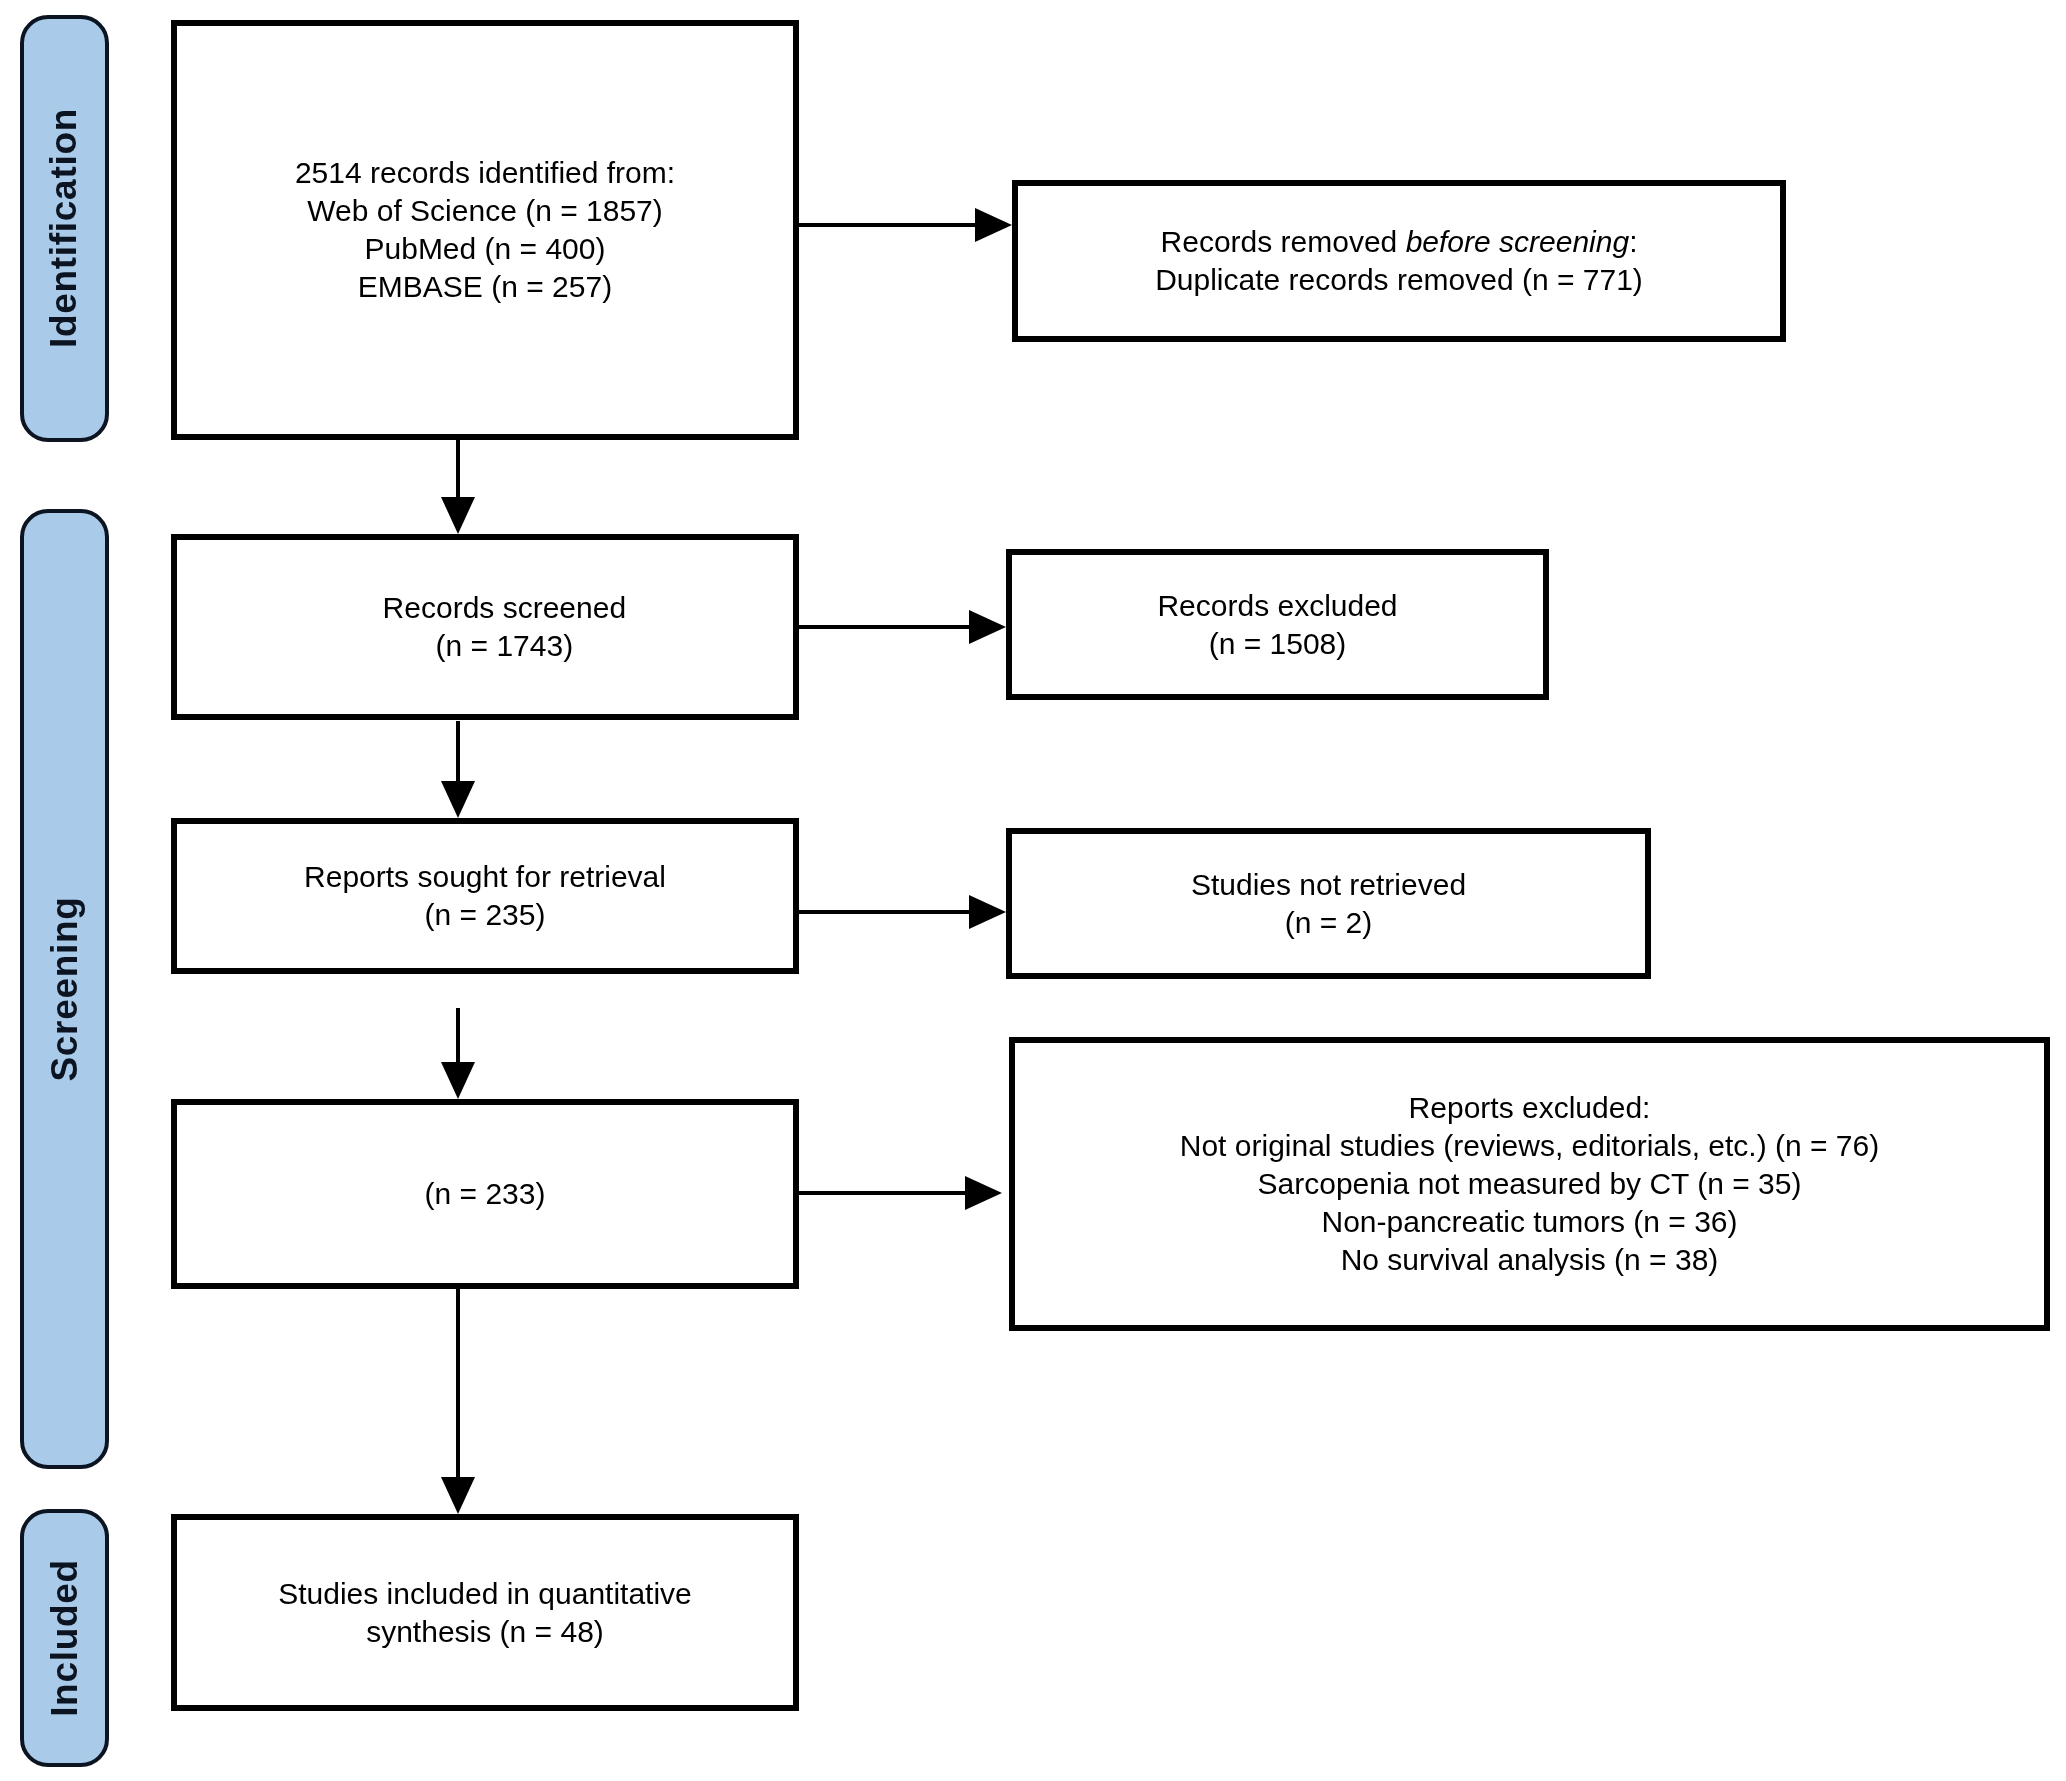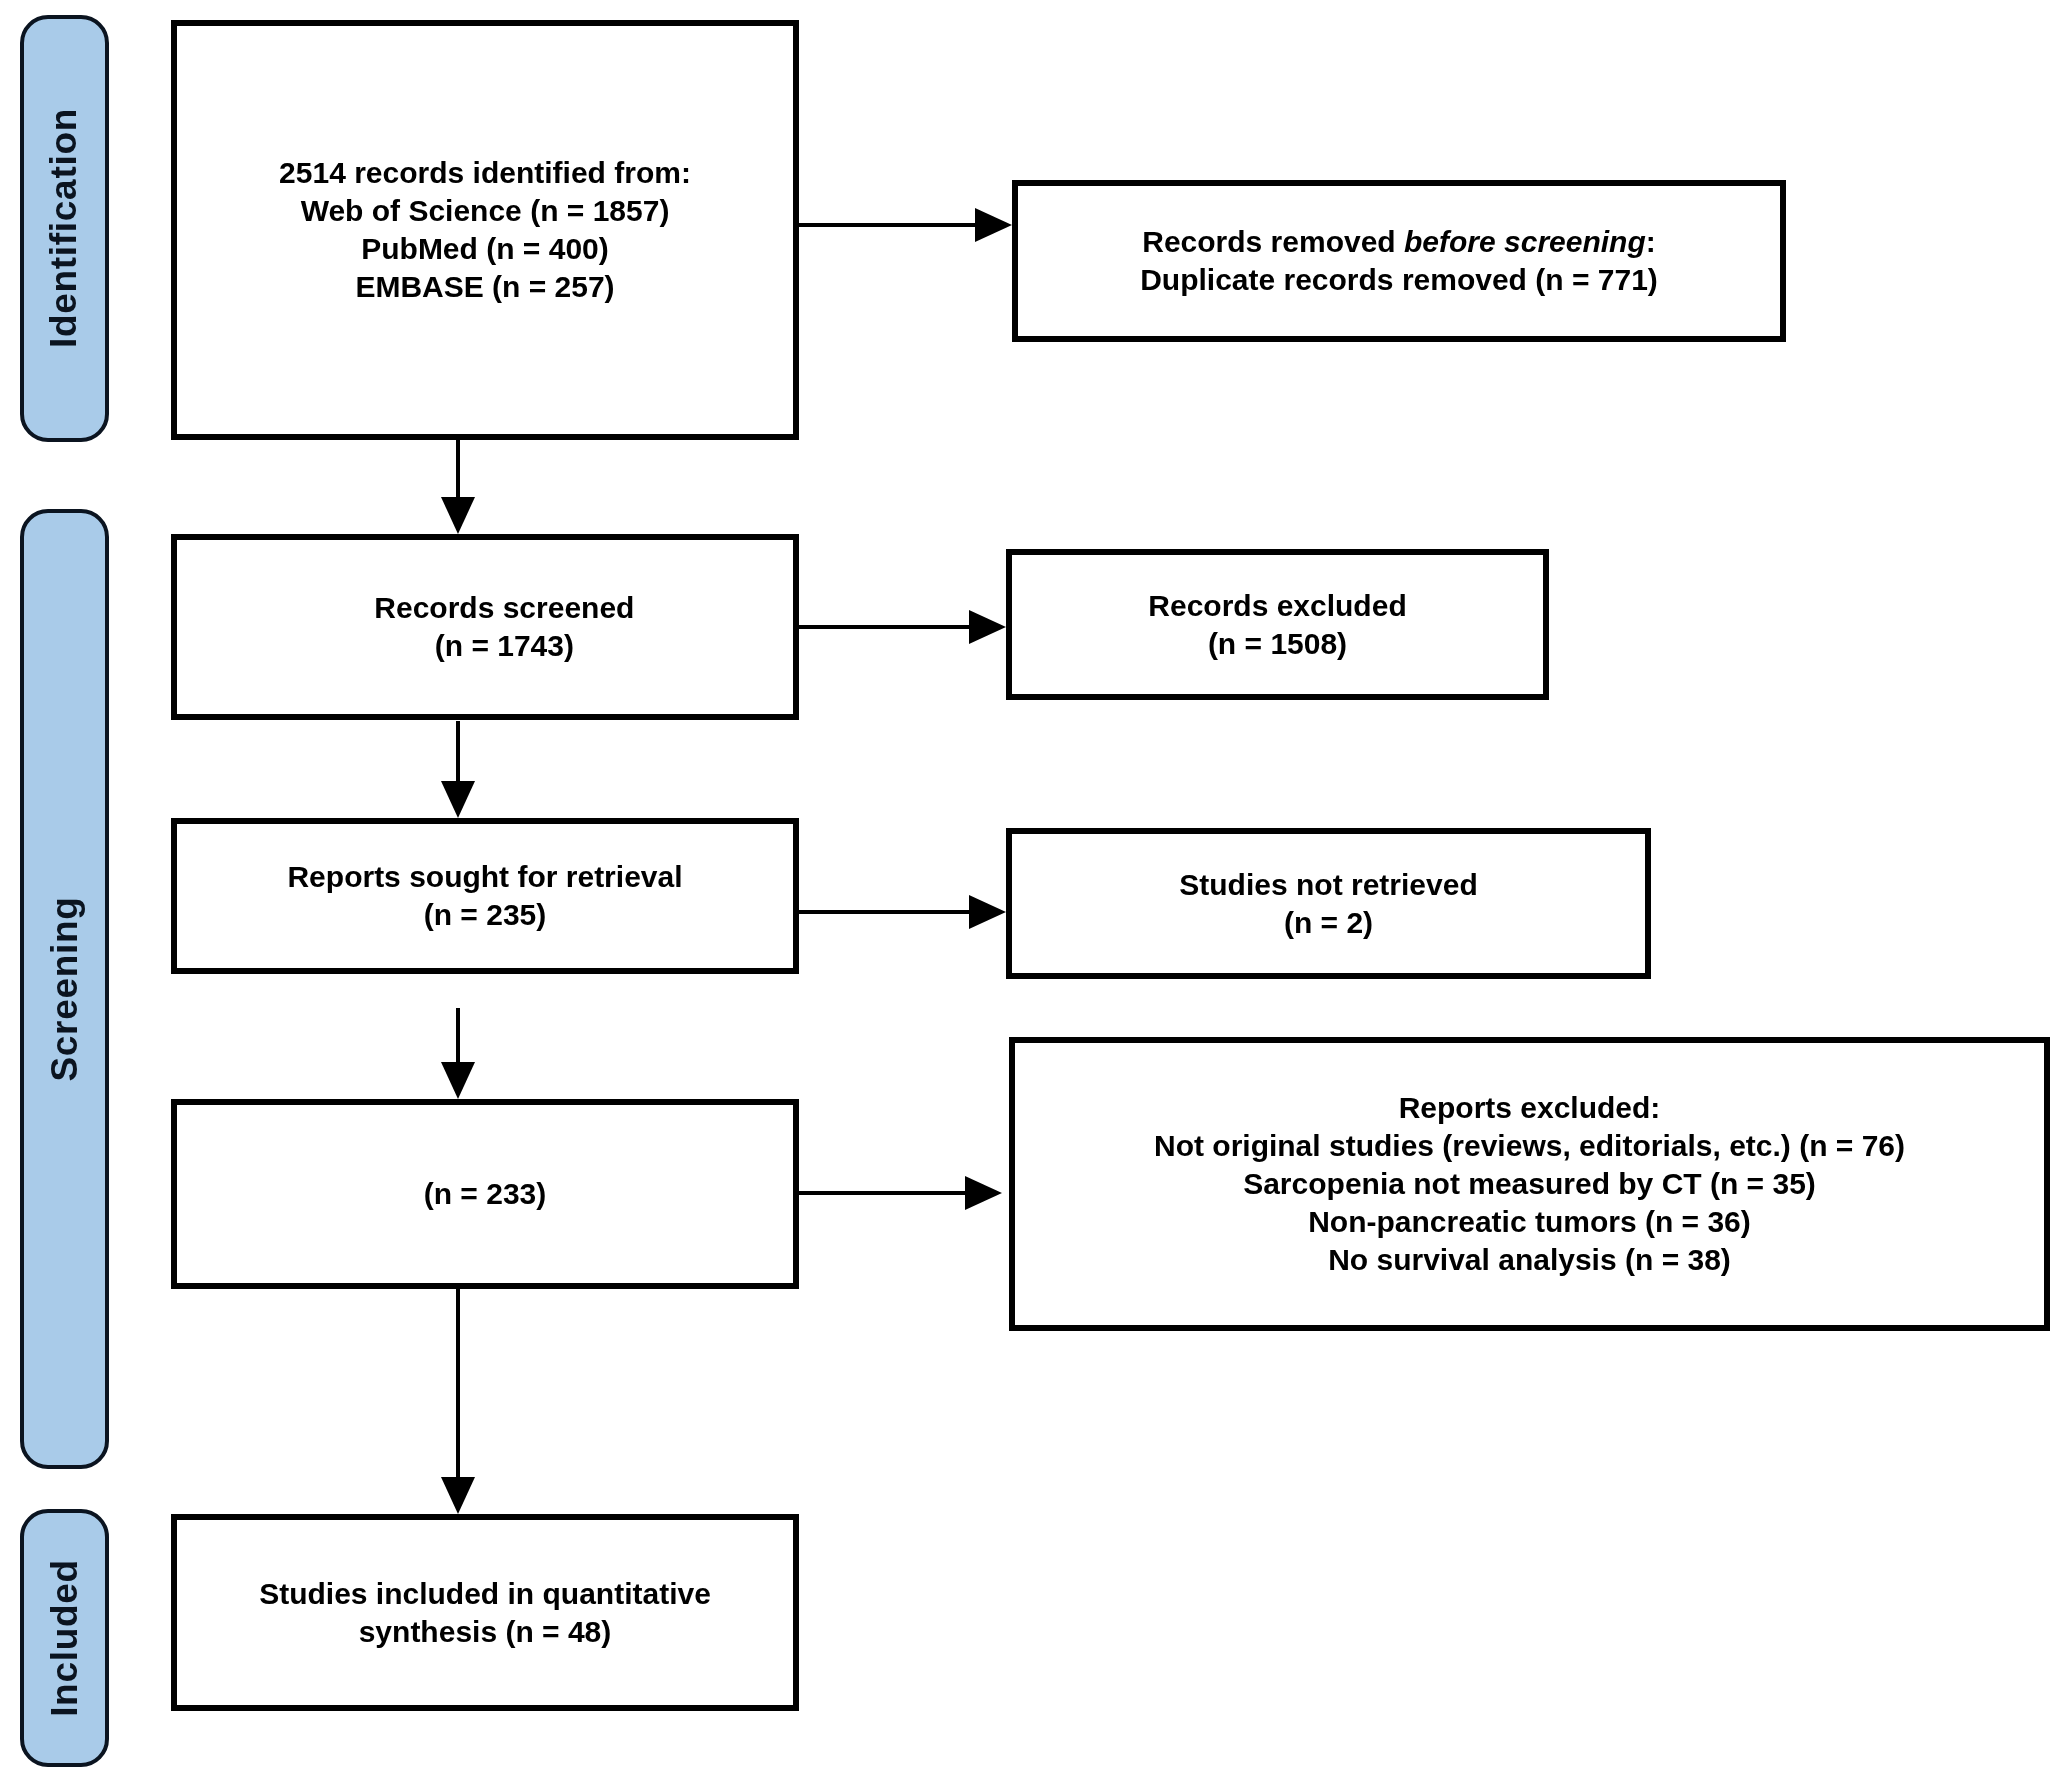--- a/index.html
+++ b/index.html
@@ -46,21 +46,20 @@
     align-items: center;
     justify-content: center;
     text-align: center;
     padding: 5.3px 9.3px;
   }
   .box .line {
     font-size: 30px;
     line-height: 38px;
     color: #000000;
     white-space: nowrap;
-    font-weight: bold;
   }
   .box .line em { font-style: italic; }
   
   .hline, .vline { position: absolute; background: #000000; }
   .head-right {
     position: absolute;
     width: 0; height: 0;
     border-top: 17px solid transparent;
     border-bottom: 17px solid transparent;
     border-left: 37px solid #000000;

